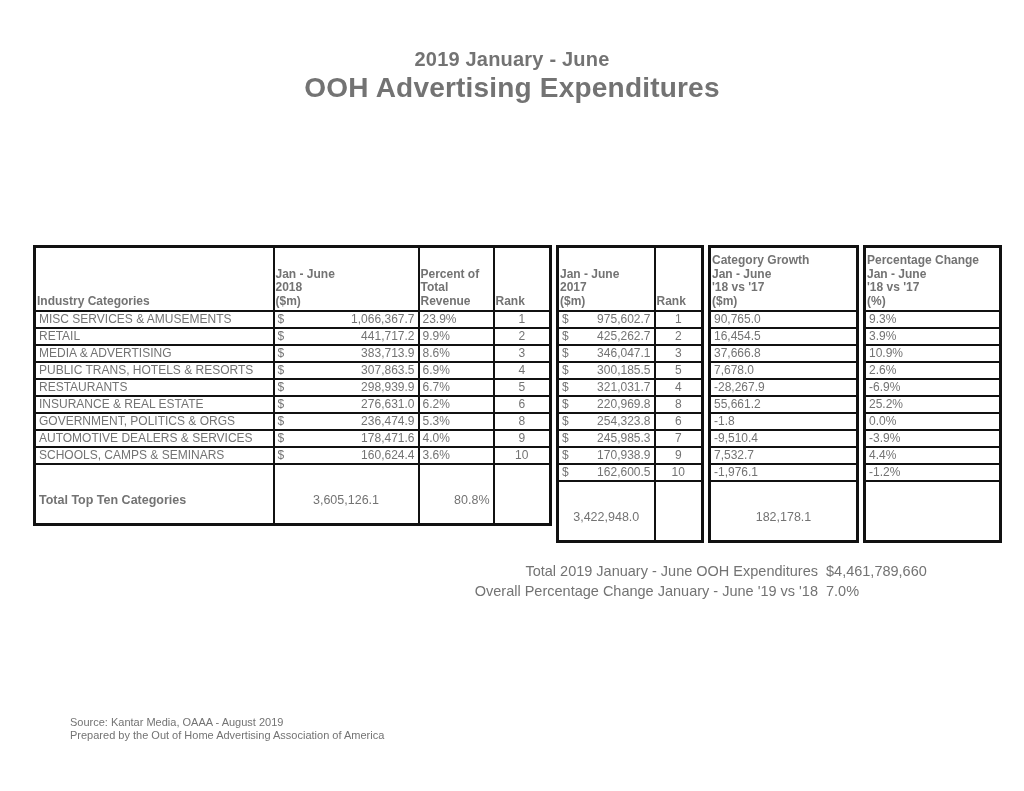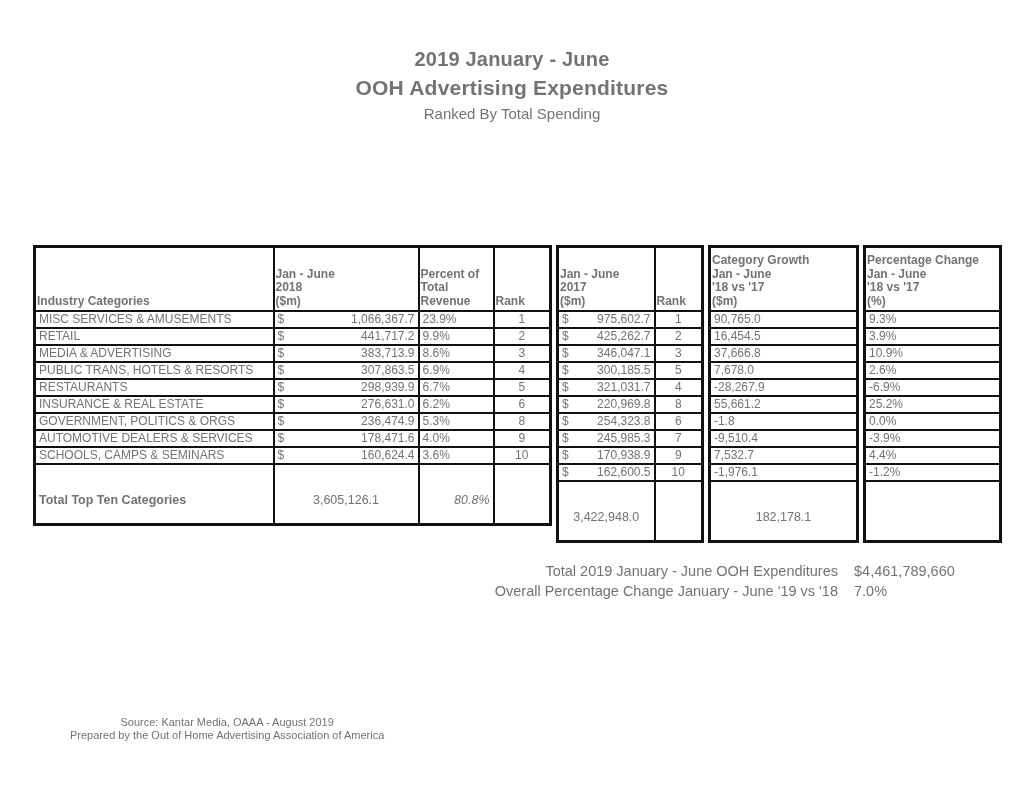--- a/index.html
+++ b/index.html
@@ -4,21 +4,21 @@
 <style>
   html,body { margin:0; padding:0; background:#e8e8e8; }
   .page {
     position:relative; width:1024px; height:791px; background:#ffffff;
     font-family:"Liberation Sans", sans-serif; color:#737373; overflow:hidden;
   }
 
   
   .title-block { position:absolute; top:46px; left:0; width:100%; text-align:center; }
   .t1 { font-size:20px; font-weight:bold; line-height:27px; letter-spacing:0.2px; }
-  .t2 { font-size:21px; font-weight:bold; line-height:29px; letter-spacing:0.2px; }
+  .t2 { font-size:28px; font-weight:bold; line-height:29px; letter-spacing:0.2px; }
   .t3 { font-size:15px; line-height:23px; }
 
   
   .table-wrap { position:absolute; left:33px; top:245px; display:flex; gap:4px; align-items:flex-start; }
   table.sec { border-collapse:collapse; table-layout:fixed; border:3px solid #111111; background:#ffffff; }
   table.secA { width:516px; }
   table.secB { width:145px; }
   table.secC { width:148px; }
   table.secD { width:136px; }
   table.sec th, table.sec td { border:2px solid #111111; overflow:hidden; }
@@ -30,43 +30,42 @@
   }
   table.sec td { padding:0 3px; font-size:12px; }
   tr.data td { height:15px; line-height:15px; white-space:nowrap; }
   td.cat  { text-align:left; }
   td.num  { text-align:left; }
   td.rank { text-align:center; }
   td.money .mw { display:flex; justify-content:space-between; align-items:baseline; }
   tr.totals td { height:42px; vertical-align:bottom; padding-bottom:16px; font-size:12.5px; white-space:nowrap; }
   tr.totals td.label { text-align:left; font-weight:bold; }
   tr.totals td.cnum  { text-align:center; }
-  tr.totals td.num   { text-align:right;font-style:italic; }
+  tr.totals td.num   { text-align:right; }
 
   
   .summary {
-    position:absolute; top:561px; right:20px;
-    display:grid; grid-template-columns:auto 150px; column-gap:16px;
+    position:absolute; top:561px; right:48px;
+    display:grid; grid-template-columns:auto 150px; column-gap:8px;
     font-size:14.5px; line-height:20px;
   }
   .summary .lbl { text-align:right; }
   .summary .val { }
 
   
-  .footer { position:absolute; left:70px; top:716px; font-size:11px; line-height:13px;text-align:center; }
+  .footer { position:absolute; left:70px; top:716px; font-size:11px; line-height:13px; }
 </style>
 </head>
 <body>
 
 <div class="page">
 
   <div class="title-block">
     <div class="t1">2019 January - June</div>
     <div class="t2">OOH Advertising Expenditures</div>
-    <div class="t3">Ranked By Total Spending</div>
   </div>
 
   <div class="table-wrap">
 
     <table class="sec secA">
       <colgroup>
           <col style="width:239px">
           <col style="width:145px">
           <col style="width:75px">
           <col style="width:57px">

